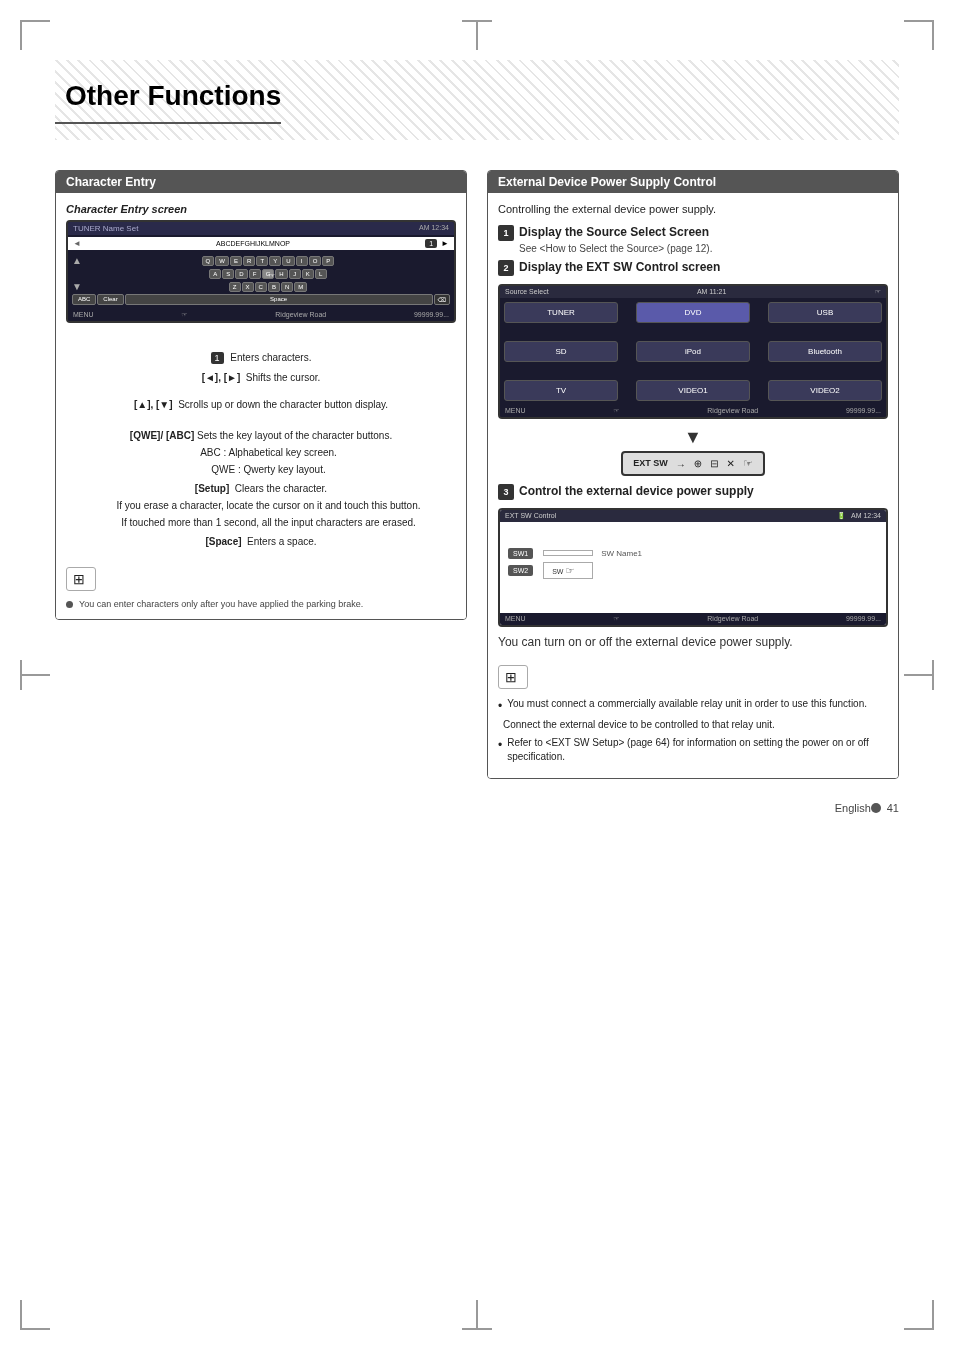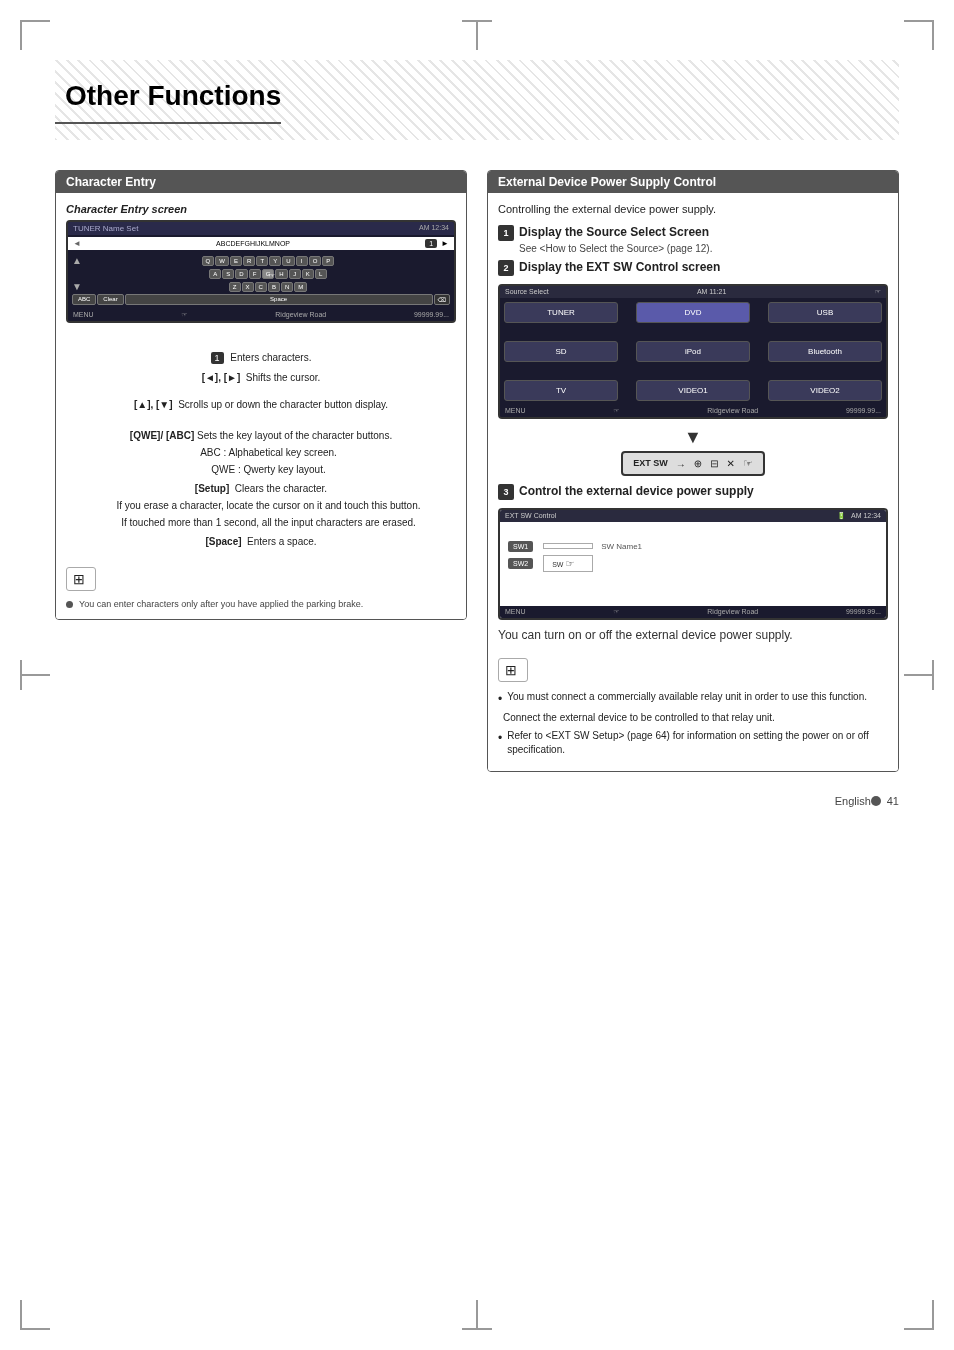--- a/index.html
+++ b/index.html
@@ -306,20 +306,21 @@
       background: #2a2a3e;
       color: #ccc;
       font-size: 7px;
       padding: 2px 5px;
       display: flex;
       justify-content: space-between;
     }
     .ext-ctrl-content {
       padding: 16px 8px;
       background: #fff;
+      margin-top: 7px;
     }
     .sw-row {
       display: flex;
       align-items: center;
       margin: 3px 0;
       font-size: 8px;
     }
     .sw-label {
       background: #555;
       color: #fff;

